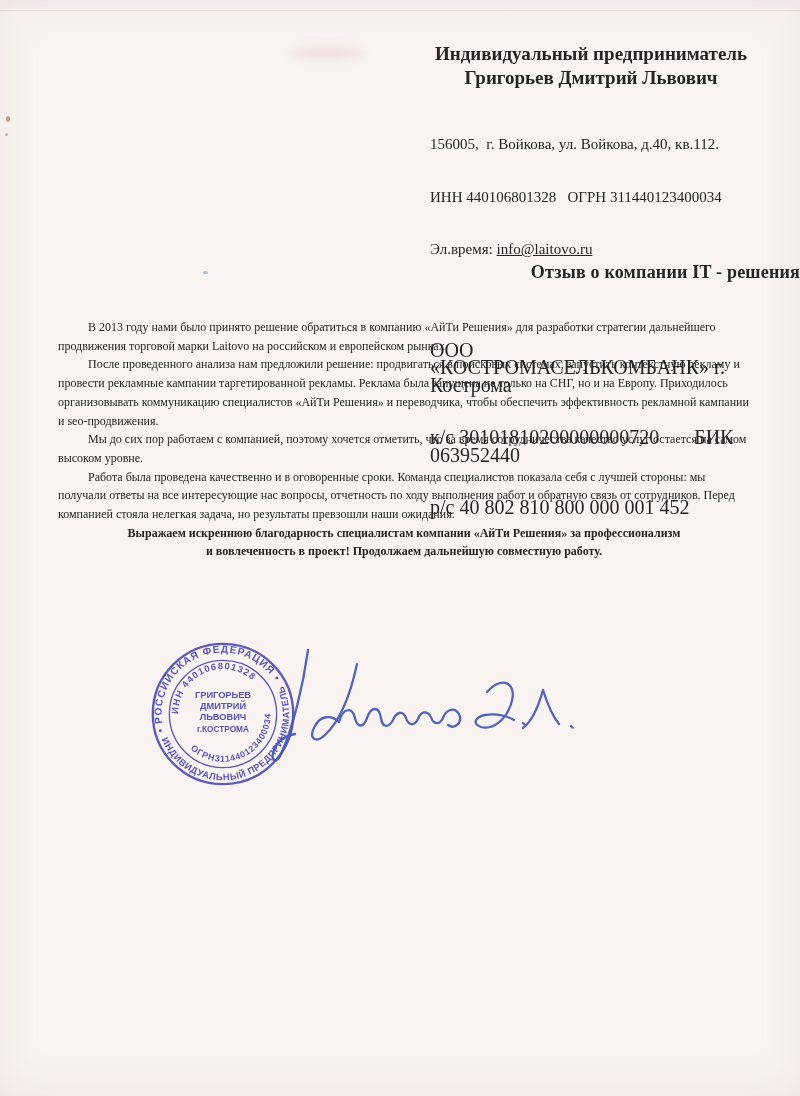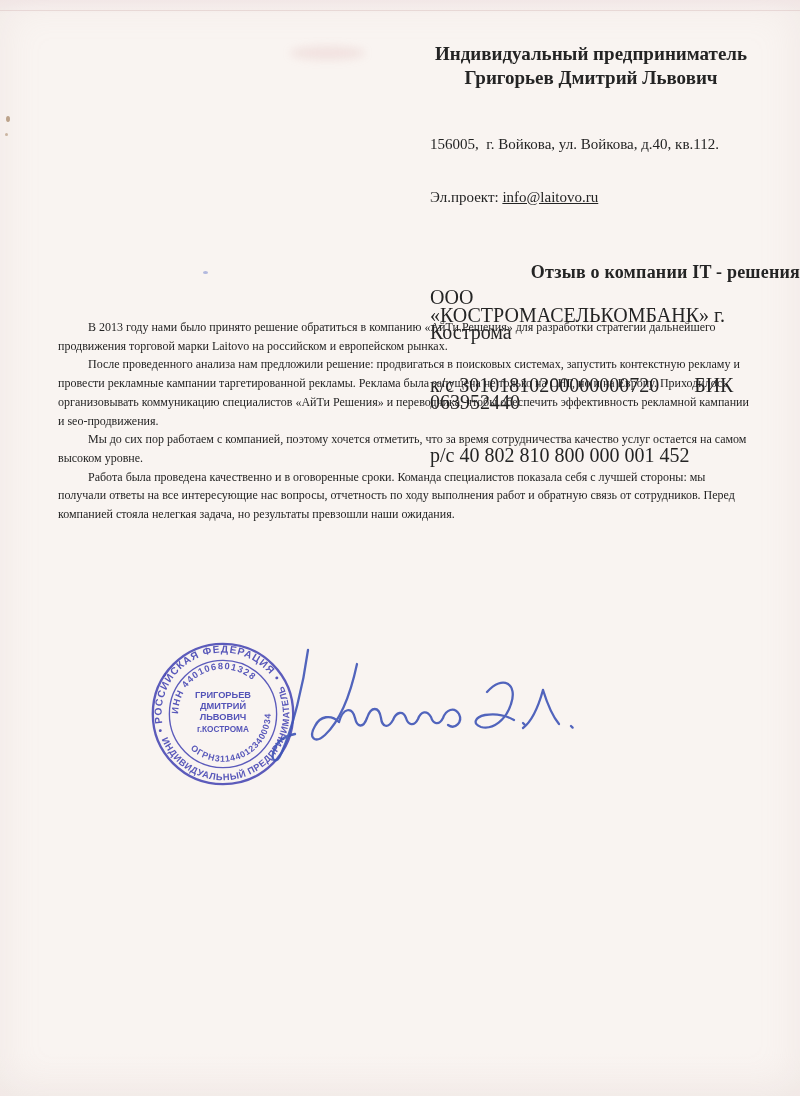--- a/index.html
+++ b/index.html
@@ -46,36 +46,41 @@
   <div class="smudge"></div>
   <div class="speck s1"></div>
   <div class="speck s2"></div>
   <div class="speck s3"></div>
 
   <div class="header-block">
     <div class="org-name">Индивидуальный предприниматель</div>
     <div class="org-name">Григорьев Дмитрий Львович</div>
     <div class="addr">
       <div class="addr-line">156005,  г. Войкова, ул. Войкова, д.40, кв.112.</div>
-      <div class="addr-line"><span>Эл.проект: </span><a href="#" class="email-link">info@laitovo.ru</a></div>
+      <div class="addr-line">ИНН 440106801328   ОГРН 311440123400034</div>
+      <div class="addr-line"><span>Эл.время: </span><a href="#" class="email-link">info@laitovo.ru</a></div>
     </div>
     <div class="bank">
       <div class="bank-line">ООО «КОСТРОМАСЕЛЬКОМБАНК» г. Кострома</div>
       <div class="bank-line">к/с 30101810200000000720       БИК 063952440</div>
       <div class="bank-line">р/с 40 802 810 800 000 001 452</div>
     </div>
   </div>
 
   <div class="doc-title">Отзыв о компании IT - решения</div>
 
   <div class="body-text">
     <p>В 2013 году нами было принято решение обратиться в компанию «АйТи Решения» для разработки стратегии дальнейшего продвижения торговой марки Laitovo на российском и европейском рынках.</p>
     <p>После проведенного анализа нам предложили решение: продвигаться в поисковых системах, запустить контекстную рекламу и провести рекламные кампании таргетированной рекламы. Реклама была запущена не только на СНГ, но и на Европу. Приходилось организовывать коммуникацию специалистов «АйТи Решения» и переводчика, чтобы обеспечить эффективность рекламной кампании и seo-продвижения.</p>
     <p>Мы до сих пор работаем с компанией, поэтому хочется отметить, что за время сотрудничества качество услуг остается на самом высоком уровне.</p>
     <p>Работа была проведена качественно и в оговоренные сроки. Команда специалистов показала себя с лучшей стороны: мы получали ответы на все интересующие нас вопросы, отчетность по ходу выполнения работ и обратную связь от сотрудников. Перед компанией стояла нелегкая задача, но результаты превзошли наши ожидания.</p>
+    <p class="closing">
+      <span>Выражаем искреннюю благодарность специалистам компании «АйТи Решения» за профессионализм</span>
+      <span>и вовлеченность в проект! Продолжаем дальнейшую совместную работу.</span>
+    </p>
   </div>
 
   <div class="stamp-wrap">
     <svg width="156" height="156" viewBox="0 0 160 160">
       <g stroke="#4747b4" fill="none" opacity="0.88">
         <circle cx="80" cy="80" r="72" stroke-width="2.4"></circle>
         <circle cx="80" cy="80" r="55" stroke-width="1.4"></circle>
       </g>
       <g transform="rotate(-24 80 80)" fill="#4747b4" opacity="0.9">
         <defs>

